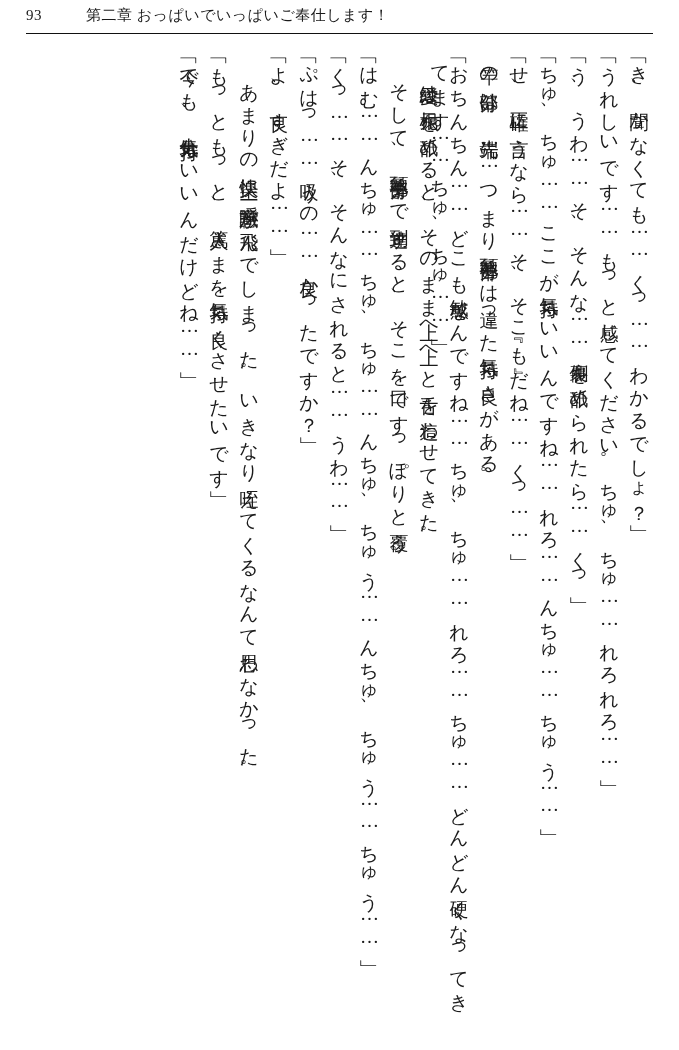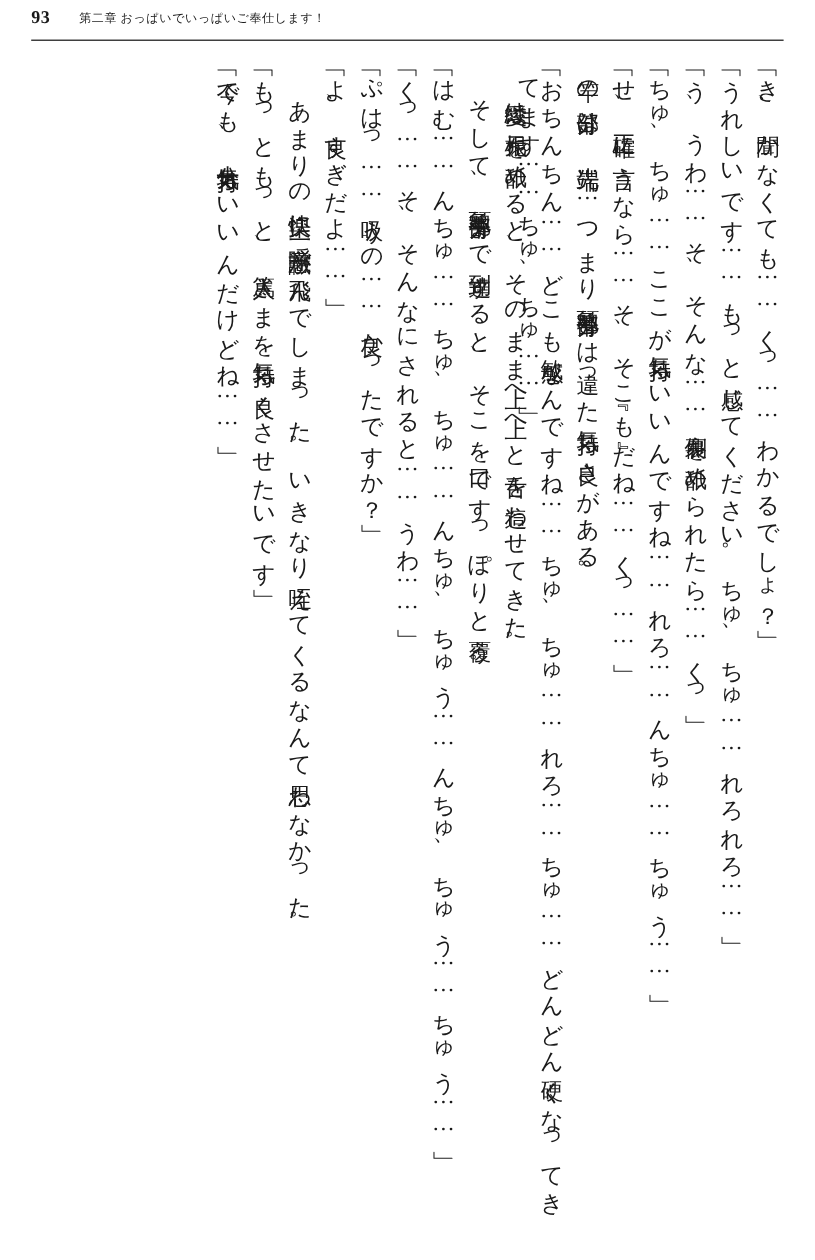--- a/index.html
+++ b/index.html
@@ -36,31 +36,32 @@
   .header-rule {
     position: absolute;
     top: 33px;
     left: 26px;
     right: 26px;
     height: 1px;
     background: #111;
   }
   .page-number {
     font-size: 15px;
-    font-weight: bold;
+    font-weight: normal;
     letter-spacing: 0.5px;
-    margin-right: 24px;
+    margin-right: 12px;
     line-height: 1;
     padding-bottom: 3px;
   }
   .chapter-title {
-    font-size: 10px;
+    font-size: 15px;
     letter-spacing: 0.5px;
     line-height: 1;
     padding-bottom: 3px;
+    margin-left: 32px;
   }
   
   .body-area {
     position: absolute;
     top: 52px;
     left: 34px;
     right: 30px;
     bottom: 24px;
     display: flex;
     flex-direction: row-reverse;

